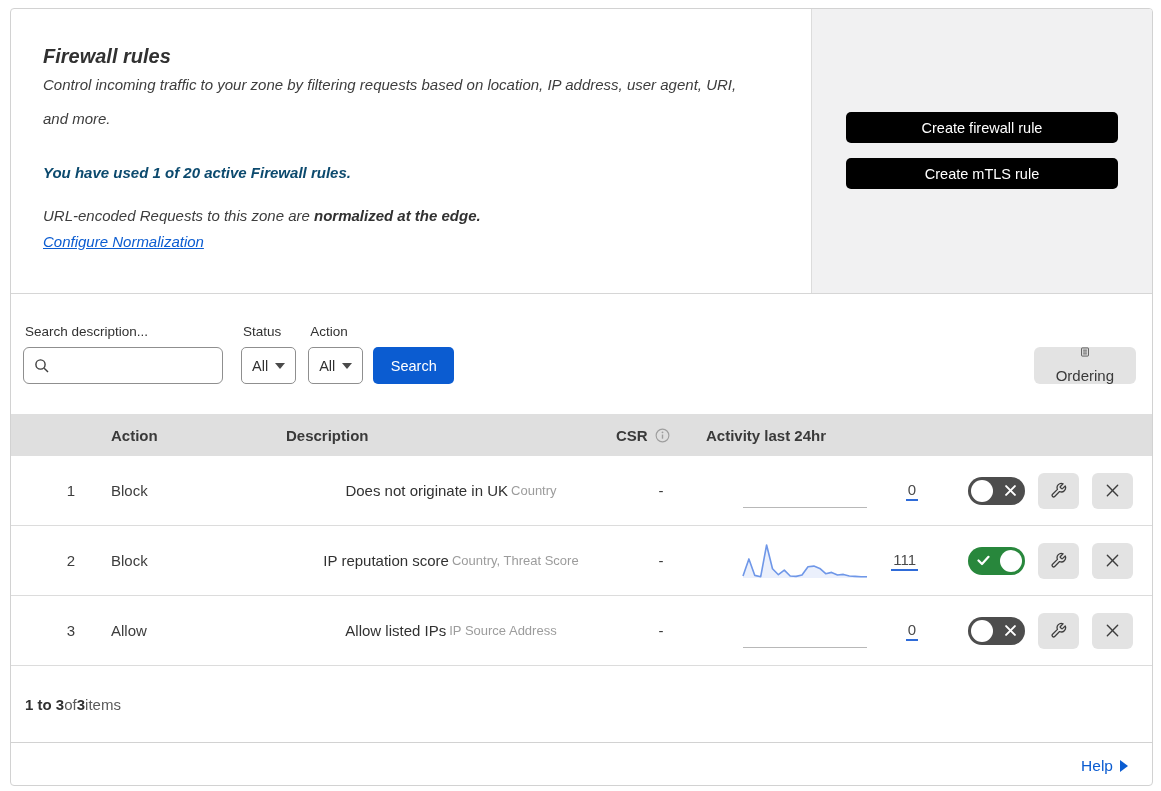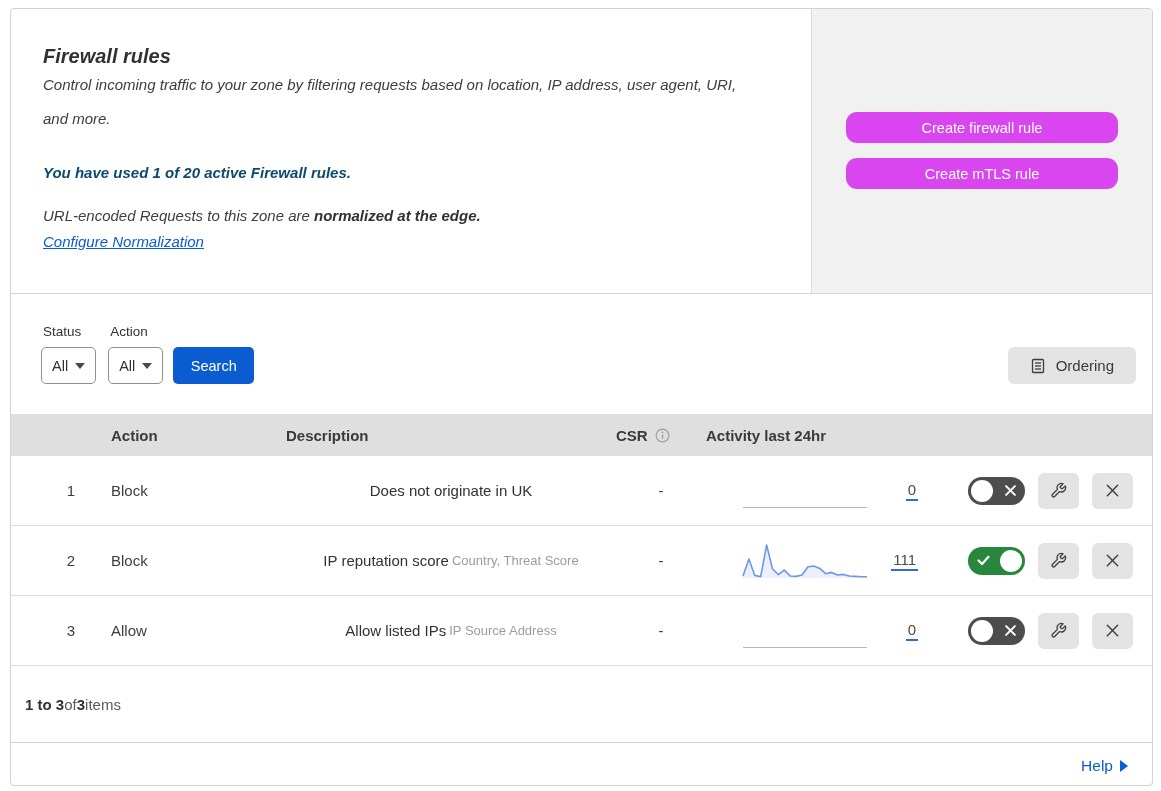--- a/index.html
+++ b/index.html
@@ -16,21 +16,21 @@
   .desc { font-size:15px; line-height:34px; color:#3d3d3d; max-width:712px; }
   .usage { margin-top:28px; font-size:15px; font-weight:700; color:#0c4a6e; }
   .norm { margin-top:26px; font-size:15px; color:#3d3d3d; }
   .norm b { color:#313131; }
   .config-link { display:inline-block; margin-top:9px; font-size:15px; color:#0b5cd1; text-decoration:underline; cursor:pointer; }
   .top-right {
     width:341px; background:#f1f1f2; border-left:1px solid #dcdcdc;
     display:flex; flex-direction:column; align-items:center; padding-top:103px; gap:15px;
   }
   .btn-primary {
-    width:272px; height:31px; background:#d946ef; color:#fff; border:none; border-radius:11px;
+    width:272px; height:31px; background:#000000; color:#fff; border:none; border-radius:5px;
     font-family:"Liberation Sans", sans-serif; font-size:14.5px; cursor:pointer;
   }
 
   
   .filter-bar { height:120px; display:flex; align-items:flex-end; padding:0 16px 30px 12px; gap:0; }
   .fgroup { display:flex; flex-direction:column; }
   .flabel { font-size:13.5px; color:#313131; margin:0 0 8px 2px; }
   .search-box {
     width:200px; height:37px; border:1px solid #8f8f8f; border-radius:6px; background:#fff;
     display:flex; align-items:center; padding:0 10px; gap:8px;
@@ -39,21 +39,21 @@
   .select {
     height:37px; border:1px solid #8f8f8f; border-radius:5px; background:#fff;
     display:flex; align-items:center; justify-content:center; gap:7px; padding:0 10px;
     font-size:14.5px; color:#313131; cursor:pointer;
   }
   .caret-down { width:0; height:0; border-left:5px solid transparent; border-right:5px solid transparent; border-top:6px solid #4a4a4a; }
   .g-status { margin-left:18px; } .g-action { margin-left:12px; }
   .btn-search { margin-left:10px; width:81px; height:37px; background:#0b5cd1; color:#fff; border:none; border-radius:5px; font-size:14.5px; font-family:"Liberation Sans", sans-serif; cursor:pointer; }
   .btn-ordering {
     margin-left:auto; height:37px; padding:0 22px; background:#e3e3e3; border:none; border-radius:6px;
-    display:flex; align-items:center; gap:10px; font-size:15px; color:#3a3a3a; font-family:"Liberation Sans", sans-serif; cursor:pointer;
+    display:flex; align-items:center; gap:10px; font-size:15px; color:#3a3a3a; font-family:"Liberation Sans", sans-serif; cursor:pointer;flex-direction:column;
   }
 
   
   .grid { display:grid; grid-template-columns:90px 175px 340px 90px 230px 218px; align-items:center; }
   .thead { height:42px; background:#dfdfdf; font-weight:600; font-size:15px; color:#3a3a3a; }
   .thead .h-csr { display:flex; align-items:center; gap:7px; }
   .trow { height:70px; border-bottom:1px solid #dcdcdc; background:#fff; }
   .cell.num { text-align:right; padding-right:26px; font-size:15px; color:#3d3d3d; }
   .cell.action { padding-left:10px; font-size:15px; color:#3d3d3d; }
   .cell.desc { padding-left:10px; display:flex; flex-direction:row; justify-content:center; gap:3px; }
@@ -94,20 +94,30 @@
       </p>
       <a class="config-link">Configure Normalization</a>
     </div>
     <div class="top-right">
       <button class="btn-primary">Create firewall rule</button>
       <button class="btn-primary">Create mTLS rule</button>
     </div>
   </section>
 
   <section class="filter-bar">
+    <div class="fgroup">
+      <label class="flabel">Search description...</label>
+      <div class="search-box">
+        <svg width="16" height="16" viewBox="0 0 16 16" fill="none" stroke="#3d3d3d" stroke-width="1.4">
+            <circle cx="6.5" cy="6.5" r="4.6"></circle>
+            <line x1="10.2" y1="10.2" x2="14" y2="14"></line>
+          </svg>
+        <input type="text" style="">
+      </div>
+    </div>
     <div class="fgroup g-status">
       <label class="flabel">Status</label>
       <div class="select">
         <span>All</span>
         <span class="caret-down"></span>
       </div>
     </div>
     <div class="fgroup g-action">
       <label class="flabel">Action</label>
       <div class="select">
@@ -142,20 +152,21 @@
       </div>
       <div>Activity last 24hr</div>
       <div></div>
     </div>
     <div id="tbody">
         <div class="trow grid">
           <div class="cell num">1</div>
           <div class="cell action">Block</div>
           <div class="cell desc">
             <div class="desc-title">Does not originate in UK</div>
+            <div class="desc-sub">Country</div>
           </div>
           <div class="cell csr">-</div>
           <div class="cell activity">
             <div class="spark">
               <div class="flatline"></div>
             </div>
             <a class="count">0</a>
           </div>
           <div class="cell controls">
             <div class="toggle off">

